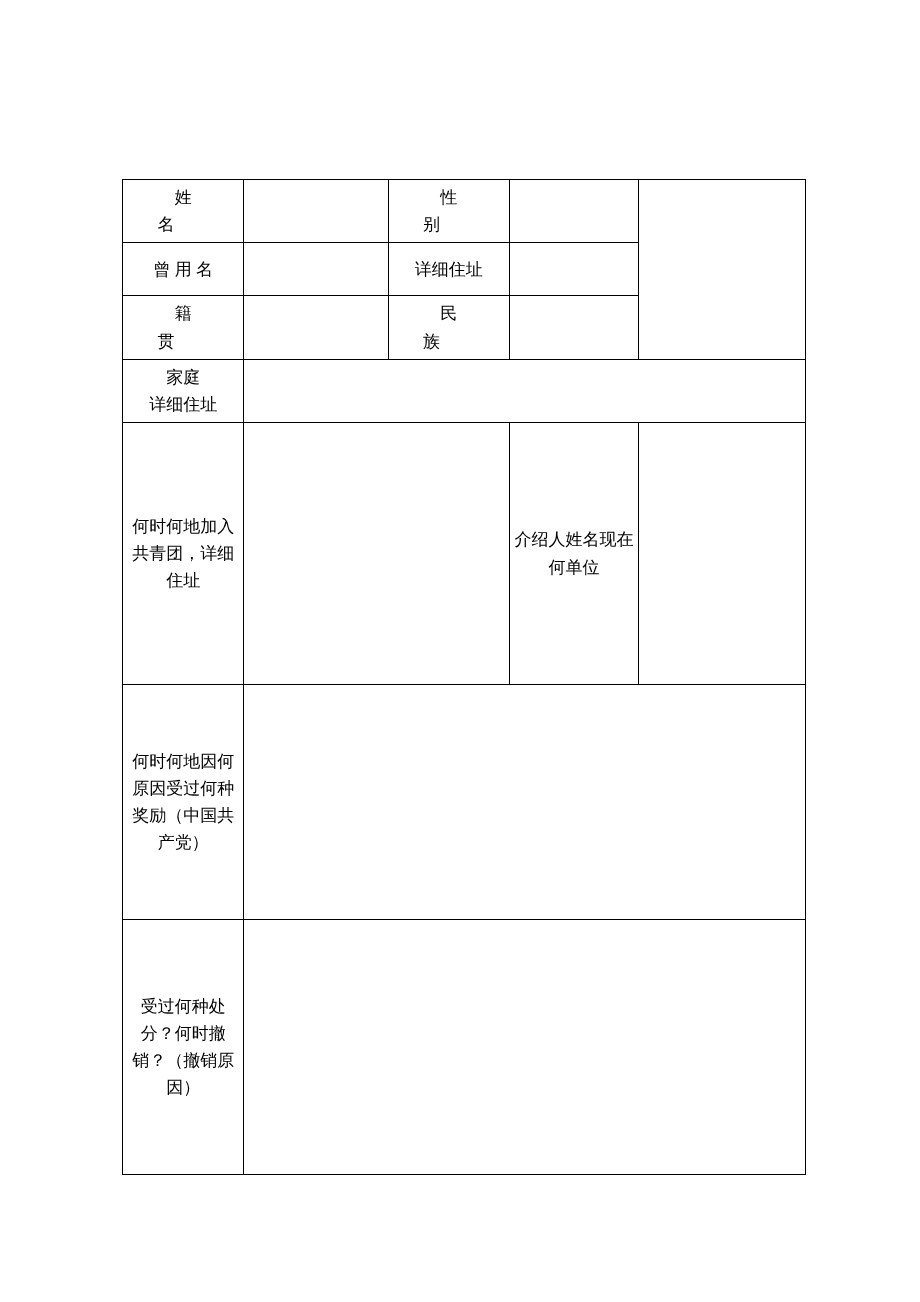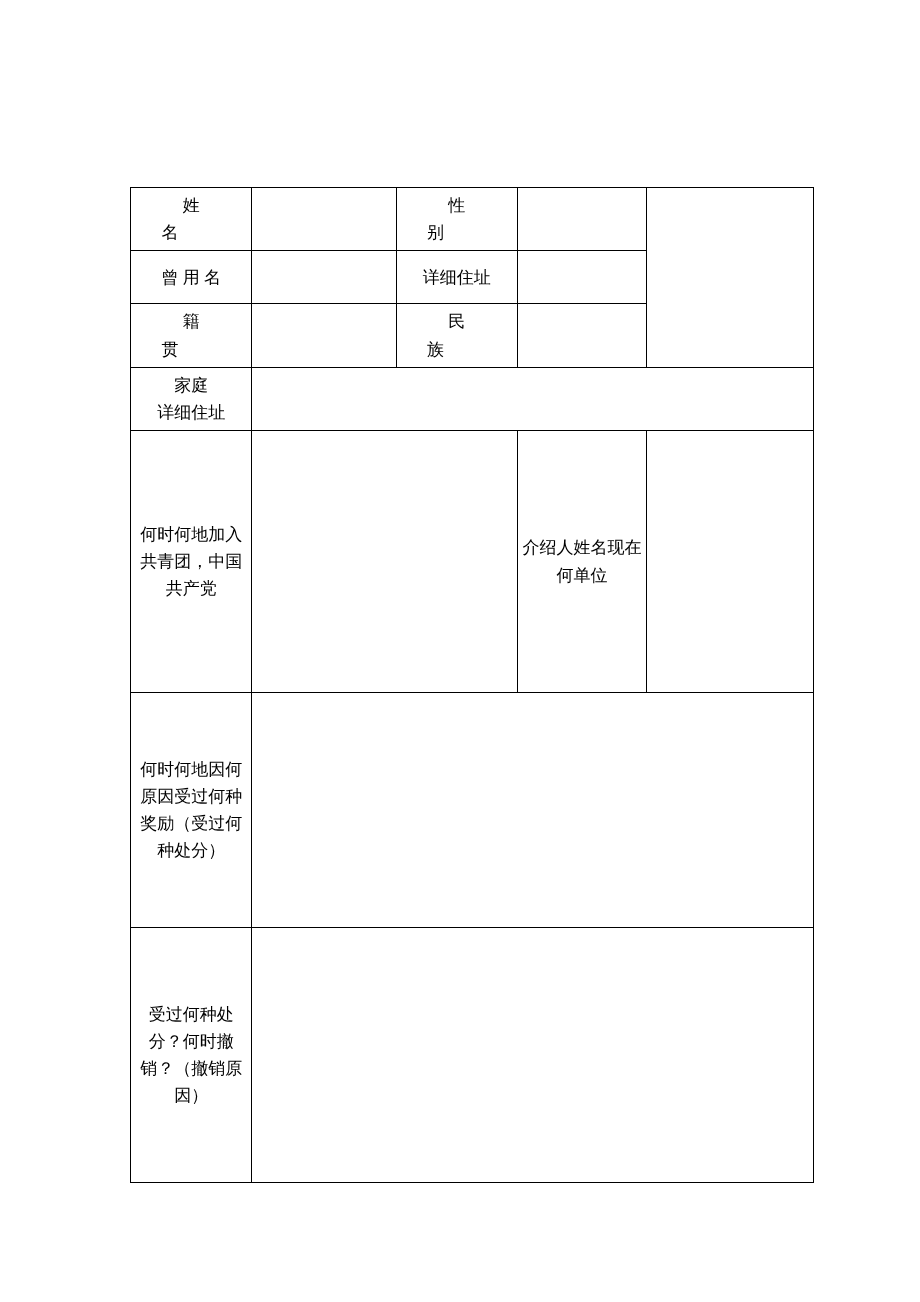--- a/index.html
+++ b/index.html
@@ -1,17 +1,17 @@
 <!DOCTYPE html>
 <html><head>
   <meta charset="utf-8">
   <style>
     * {
       margin: 0;
-      padding: 12px;
+      padding: 4px;
       box-sizing: border-box;
     }
     body {
       font-family: "SimSun", "宋体", serif;
       background: #ffffff;
       width: 920px;
       height: 1302px;
       padding: 175px 118px 100px 118px;
     }
     table {
@@ -68,27 +68,27 @@
     <td><span class="spaced-wide">籍贯</span></td>
     <td></td>
     <td><span class="spaced-wide">民族</span></td>
     <td></td>
   </tr>
   <tr class="row-address">
     <td>家庭<br>详细住址</td>
     <td colspan="4"></td>
   </tr>
   <tr class="row-party">
-    <td>何时何地加入共青团，中国共产党</td>
+    <td>何时何地加入共青团，详细住址</td>
     <td colspan="2"></td>
     <td>介绍人姓名现在何单位</td>
     <td></td>
   </tr>
   <tr class="row-award">
-    <td>何时何地因何原因受过何种奖励（受过何种处分）</td>
+    <td>何时何地因何原因受过何种奖励（中国共产党）</td>
     <td colspan="4"></td>
   </tr>
   <tr class="row-punish">
     <td>受过何种处分？何时撤销？（撤销原因）</td>
     <td colspan="4"></td>
   </tr>
 </tbody>
   </table>
 
 </body></html>

